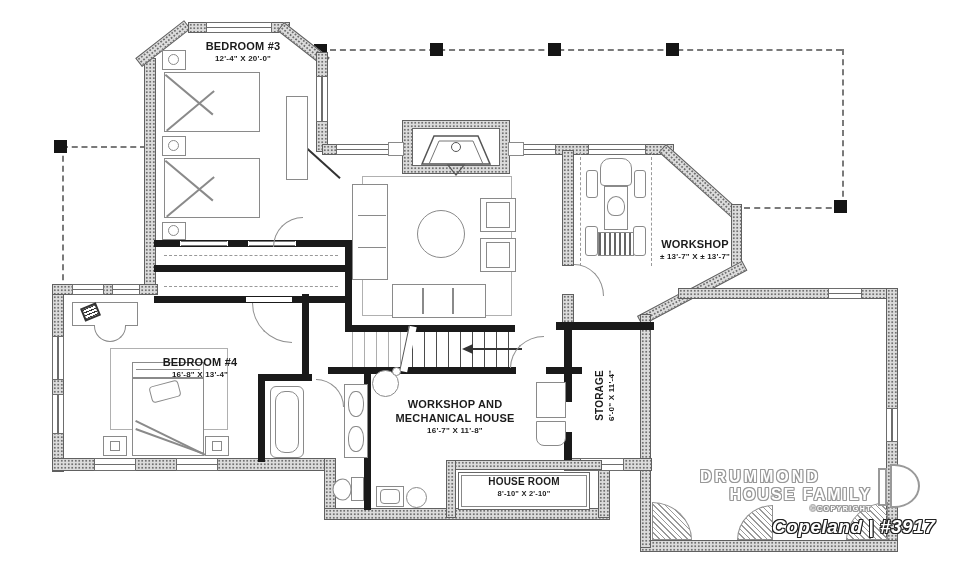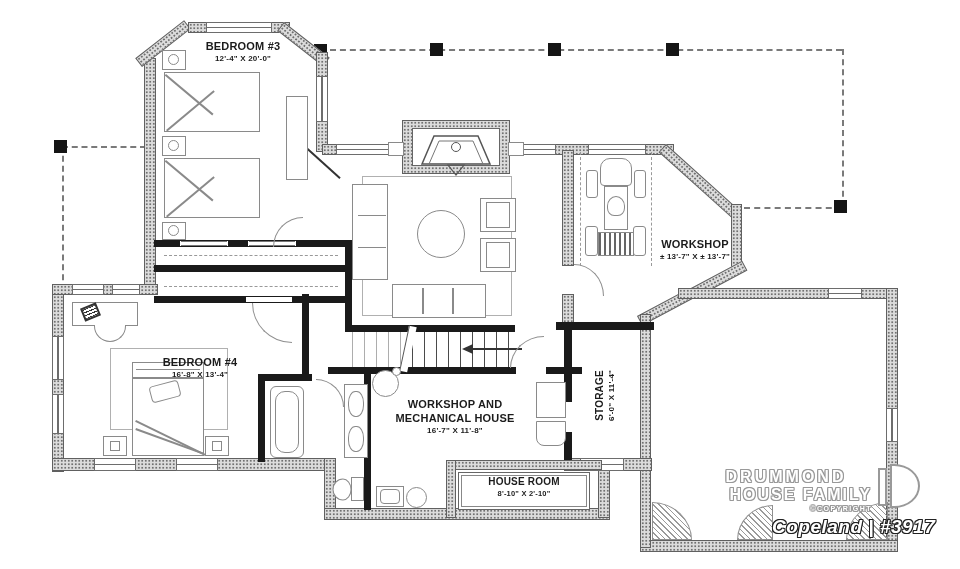--- a/index.html
+++ b/index.html
@@ -242,21 +242,21 @@
   <div class="room-label" style="left:550px;top:384px;width:110px;transform:rotate(-90deg);">
     <div class="rl-name" style="font-size:10px;">STORAGE</div>
     <div class="rl-dims">6'-0" X 11'-4"</div>
   </div>
   <div class="room-label" style="left:448px;top:476px;width:152px;">
     <div class="rl-name" style="font-size:10px;">HOUSE ROOM</div>
     <div class="rl-dims" style="font-size:7.5px;">8'-10" X 2'-10"</div>
   </div>
 
   <div>
-    <div class="brand-big" style="left:700px;top:468px;width:172px;text-align:center;font-size:16px;letter-spacing:3px;">DRUMMOND</div>
+    <div class="brand-big" style="left:700px;top:468px;width:172px;text-align:left;font-size:16px;letter-spacing:3px;">DRUMMOND</div>
     <div class="brand-big" style="left:700px;top:486px;width:172px;text-align:right;font-size:16px;letter-spacing:2px;">HOUSE FAMILY</div>
     <div style="position:absolute;left:874px;top:464px;width:50px;height:44px;">
       <div style="position:absolute;left:4px;top:4px;width:9px;height:38px;background:#fff;border:2px solid #999;"></div>
       <div style="position:absolute;left:16px;top:0;width:30px;height:44px;background:#fff;border:2px solid #999;border-radius:0 28px 28px 0 / 0 24px 24px 0;"></div>
     </div>
     <div class="brand-big" style="left:700px;top:505px;width:172px;text-align:right;font-size:7px;letter-spacing:1.5px;">©COPYRIGHT</div>
     <div class="brand-dark" style="left:772px;top:516px;width:146px;text-align:center;font-size:19px;letter-spacing:.5px;">Copeland | #3917</div>
   </div>
 
 </div>

